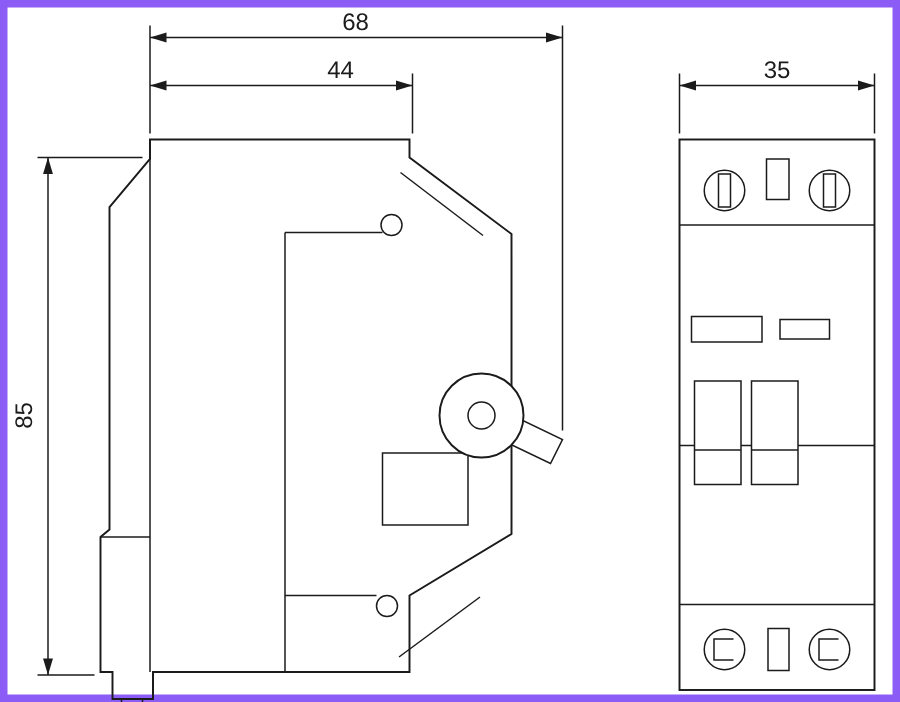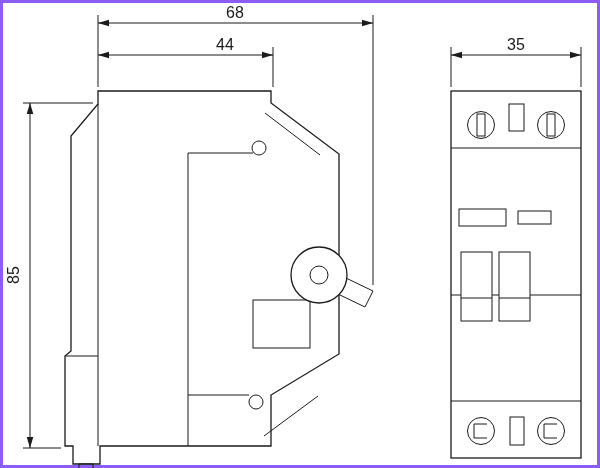--- a/index.html
+++ b/index.html
@@ -6,21 +6,21 @@
     margin: 0;
     padding: 0;
     background: #ffffff;
     font-family: "Liberation Sans", sans-serif;
   }
   .canvas {
     position: relative;
     width: 600px;
     height: 468px;
     background: #ffffff;
-    border: 3px solid #8b5cf6;
+    border: 5px solid #8b5cf6;
     box-sizing: border-box;
   }
   svg { display: block; }
   .thin {
     stroke: #1b1b1b;
     stroke-width: 1;
     fill: none;
   }
   .outline {
     stroke: #1b1b1b;

